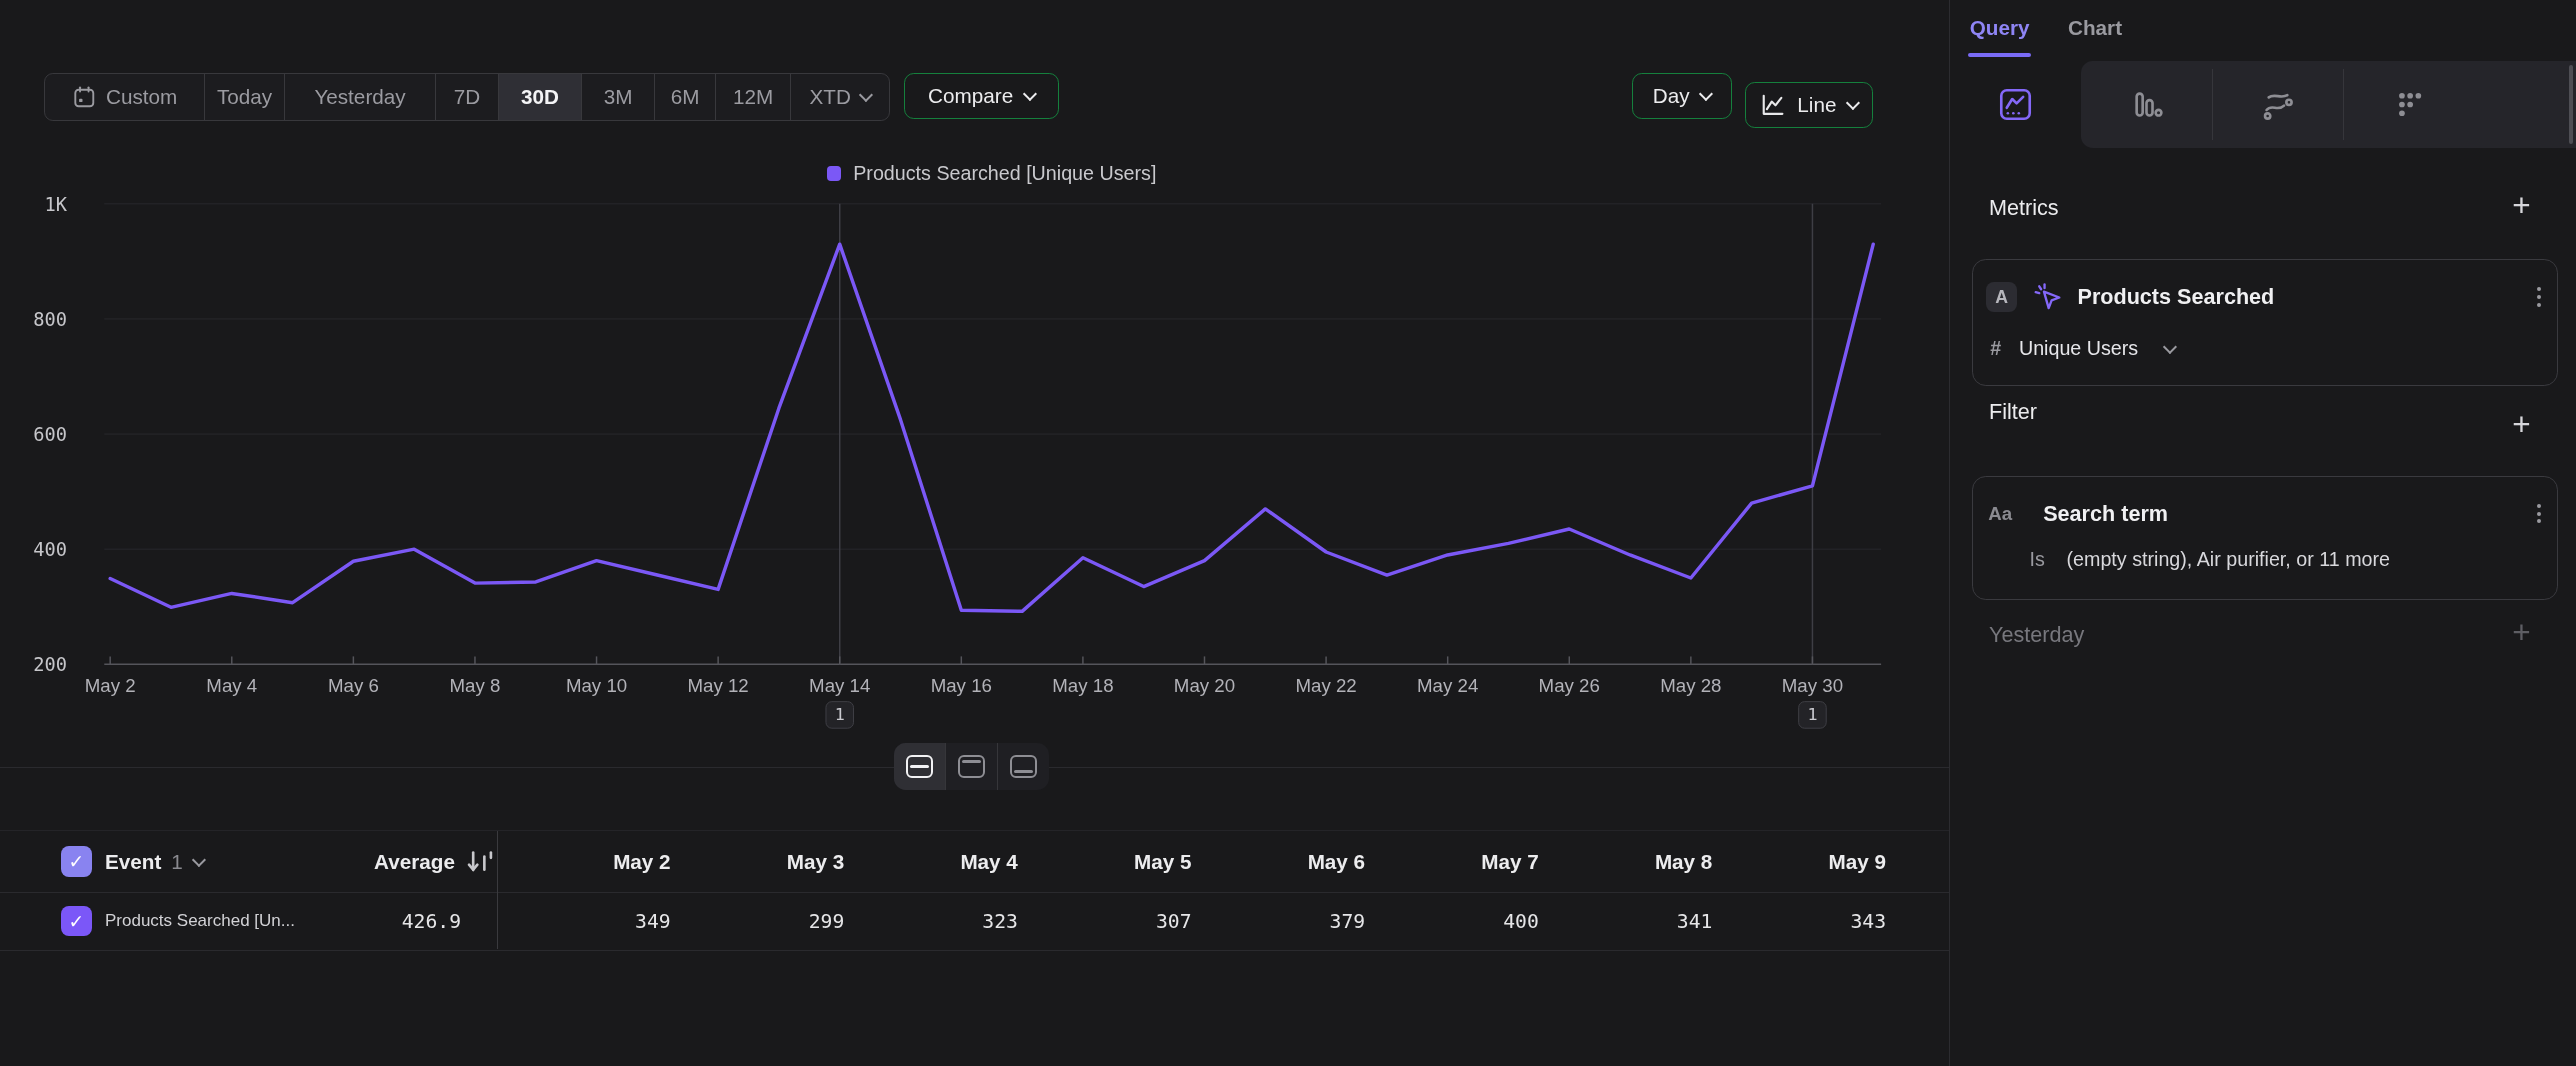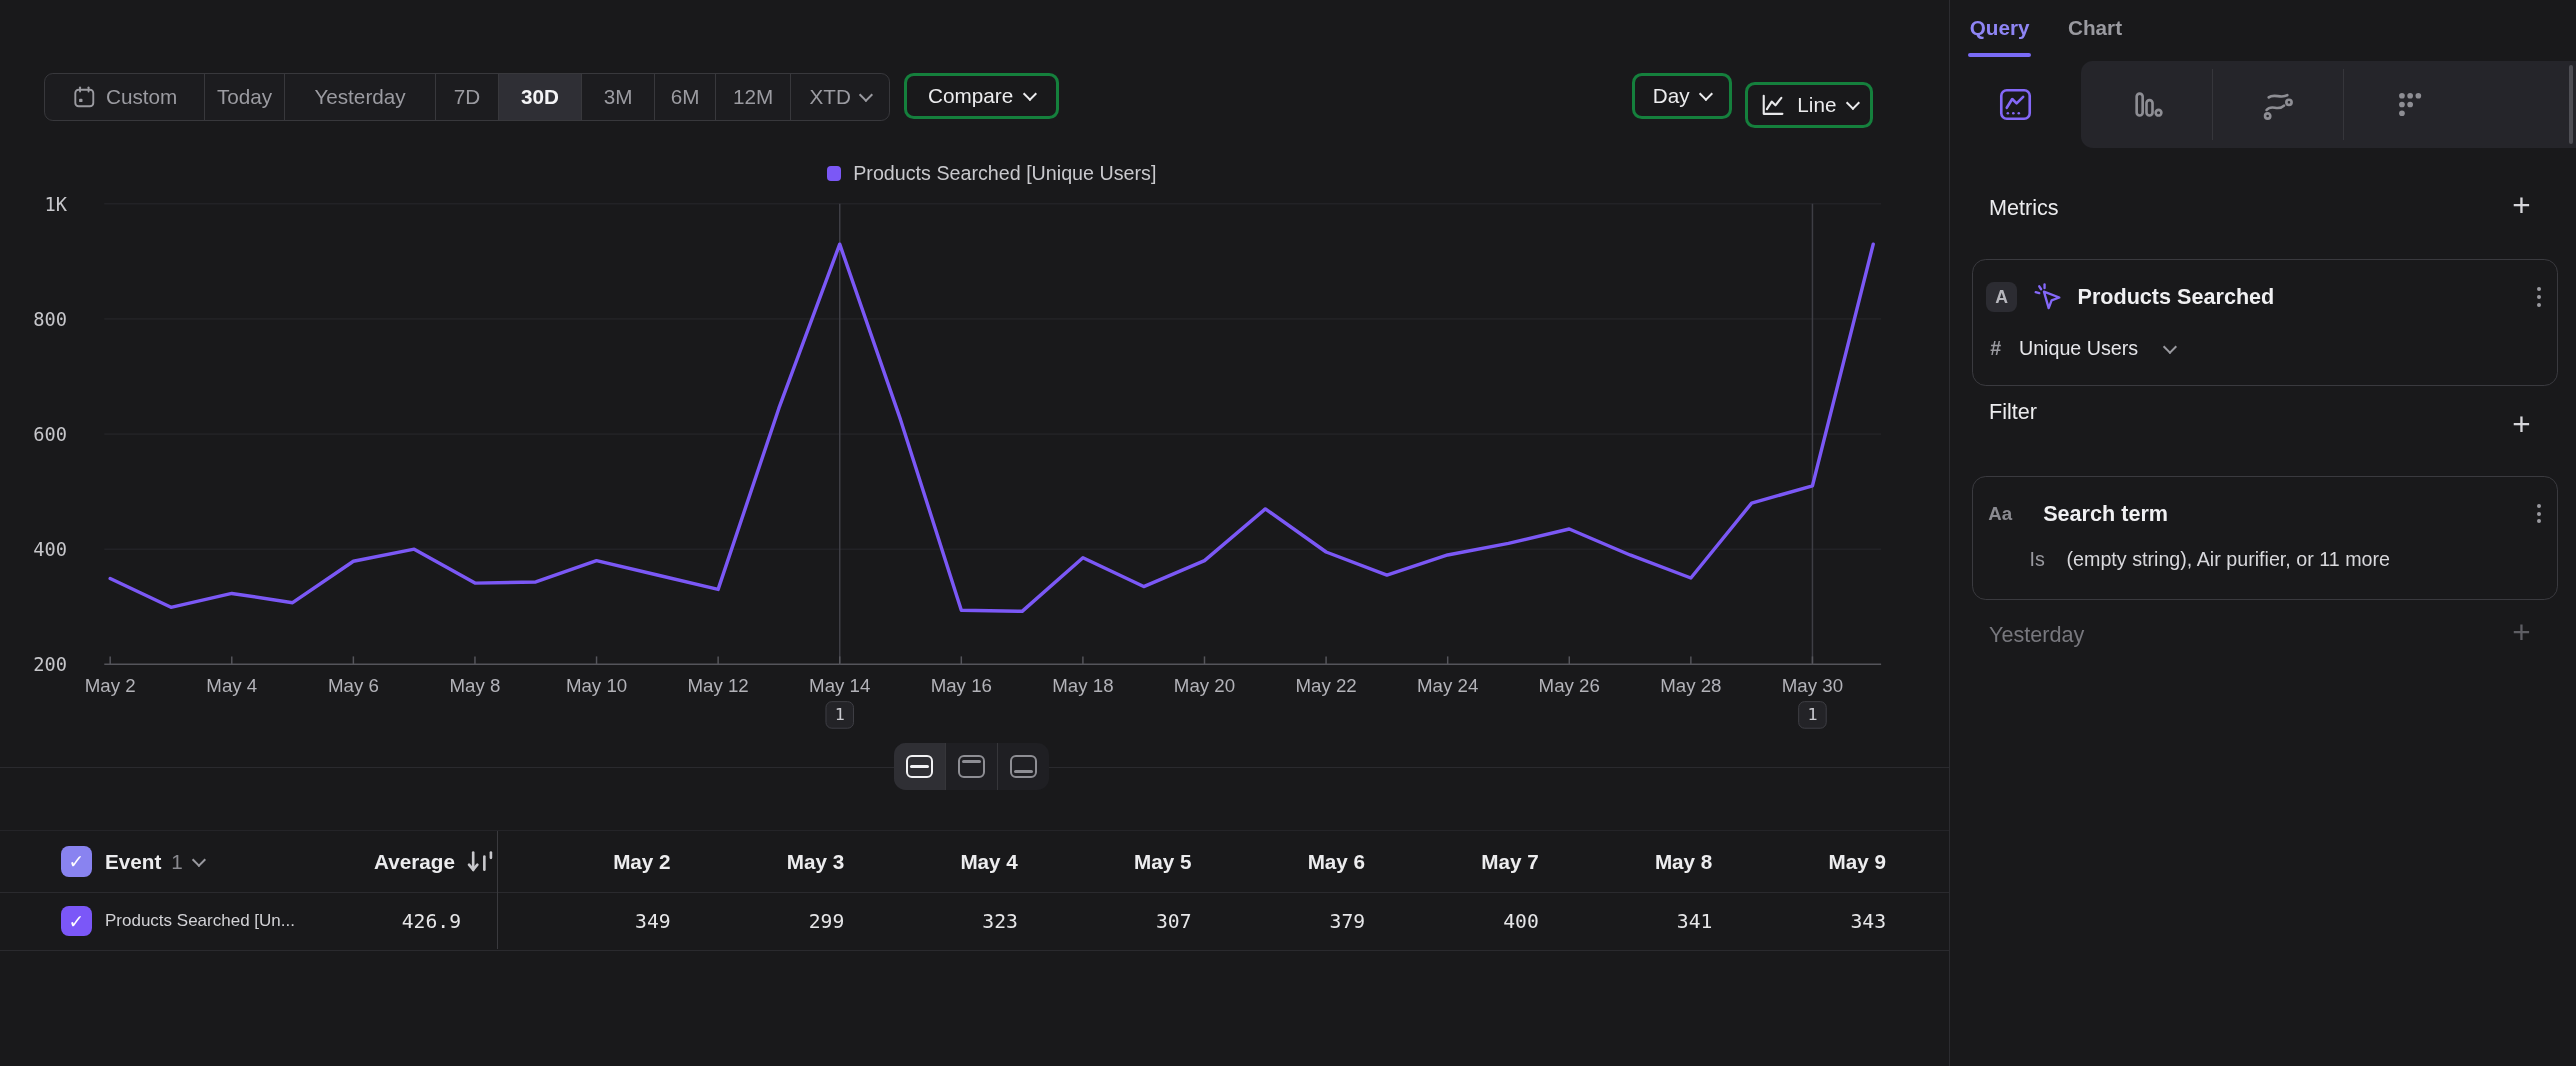--- a/index.html
+++ b/index.html
@@ -6,21 +6,21 @@
   #app{position:relative;width:2576px;height:1067px;background:#19191B;overflow:hidden;
        font-family:"Liberation Sans",sans-serif;color:#ECECEE;-webkit-font-smoothing:antialiased;}
   .abs{position:absolute;}
   
   .range-group{display:flex;height:46px;border:1px solid #38383C;border-radius:8.9px;background:#1C1C1F;overflow:hidden;}
   .range-btn{display:flex;align-items:center;justify-content:center;gap:9.8px;color:#9B9BA1;
              font-size:20.7px;border-right:1px solid #38383C;cursor:pointer;box-sizing:border-box;}
   .range-btn:last-child{border-right:none;}
   .range-btn.active{background:#2F2F35;color:#F4F4F6;font-weight:700;}
   .pill-btn{display:flex;align-items:center;justify-content:center;gap:11.8px;height:46px;
-            border:3px solid #15803d;border-radius:9.8px;font-size:20.7px;color:#ECECEE;cursor:pointer;background:transparent;box-sizing:border-box;}
+            border:1px solid #15803d;border-radius:9.8px;font-size:20.7px;color:#ECECEE;cursor:pointer;background:transparent;box-sizing:border-box;}
   .chev{display:inline-block;width:7.9px;height:7.9px;border-right:2px solid currentColor;border-bottom:2px solid currentColor;
         transform:rotate(45deg);margin-top:-3.9px;}
   .chev.gray{color:#9A9AA0;}
   
   .legend{display:flex;align-items:center;justify-content:center;gap:11.8px;}
   .legend-swatch{width:14.8px;height:14.8px;border-radius:3.9px;background:#7B58F6;}
   .legend-label{font-size:19.7px;color:#C9C9CD;}
   .ylab{font-family:"DejaVu Sans Mono",monospace;font-size:19px;fill:#C6C6CA;text-anchor:end;}
   .xlab{font-size:19px;fill:#B2B2B8;text-anchor:middle;font-family:"Liberation Sans",sans-serif;}
   .badge{font-family:"DejaVu Sans Mono",monospace;font-size:17px;fill:#C9C9CF;text-anchor:middle;}

